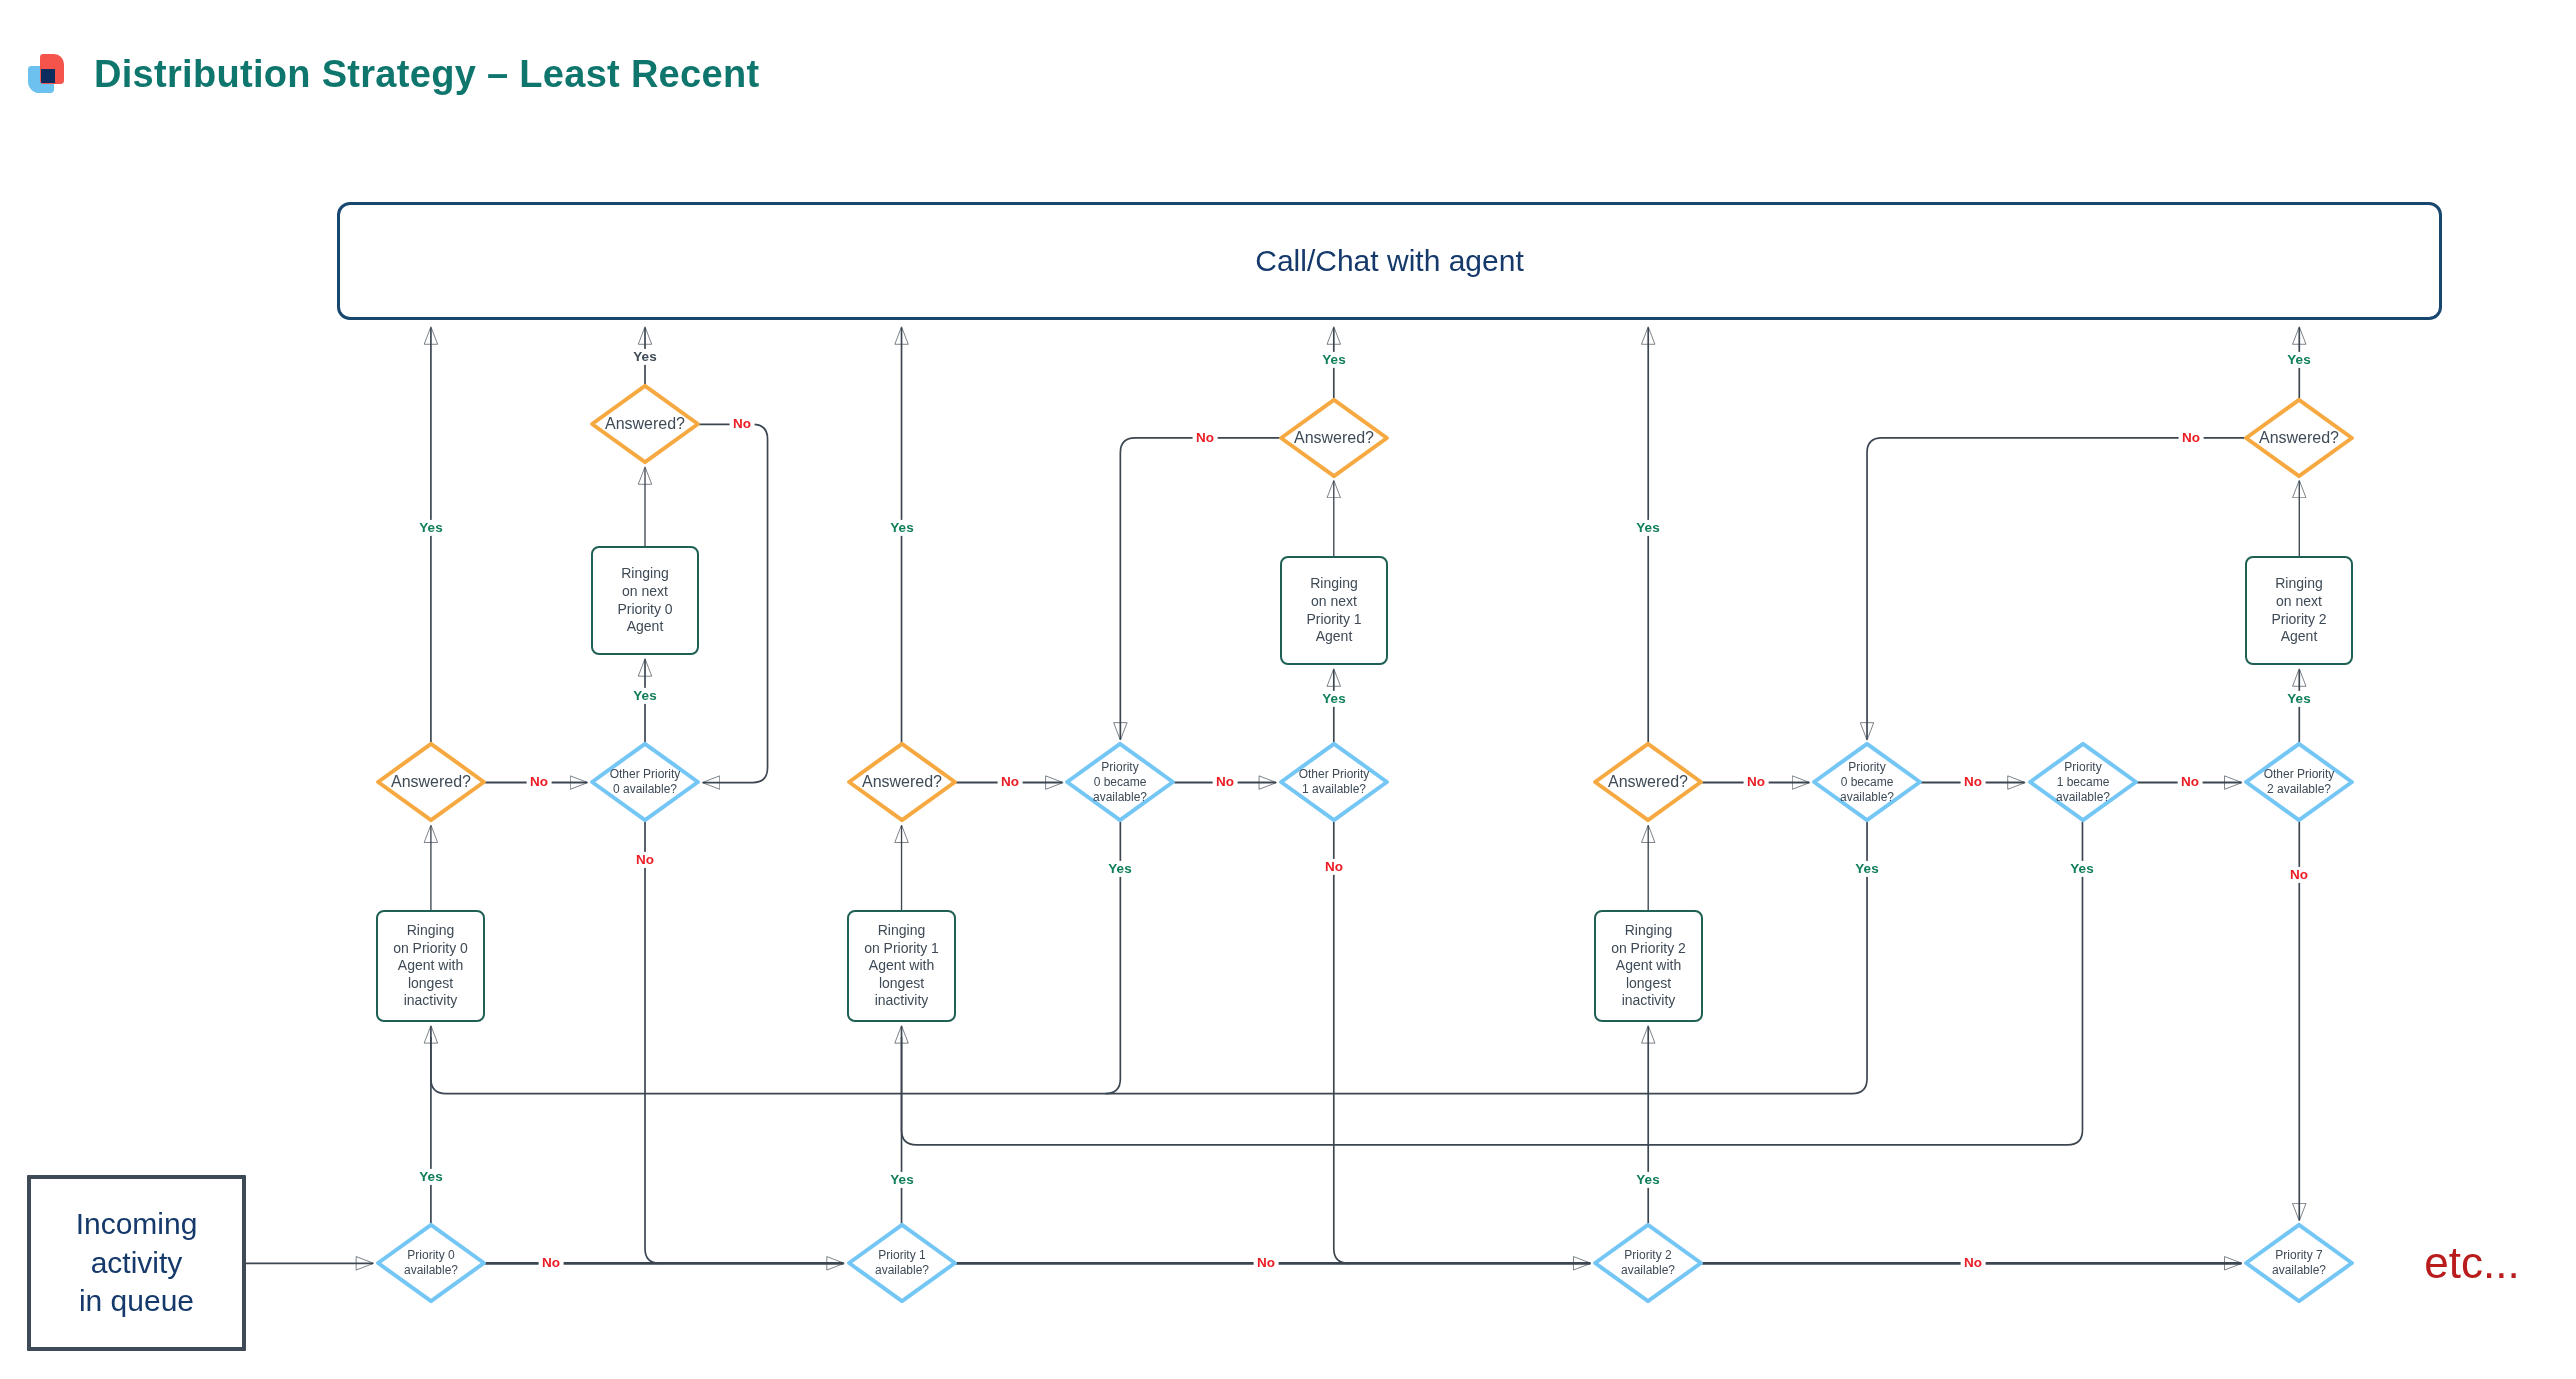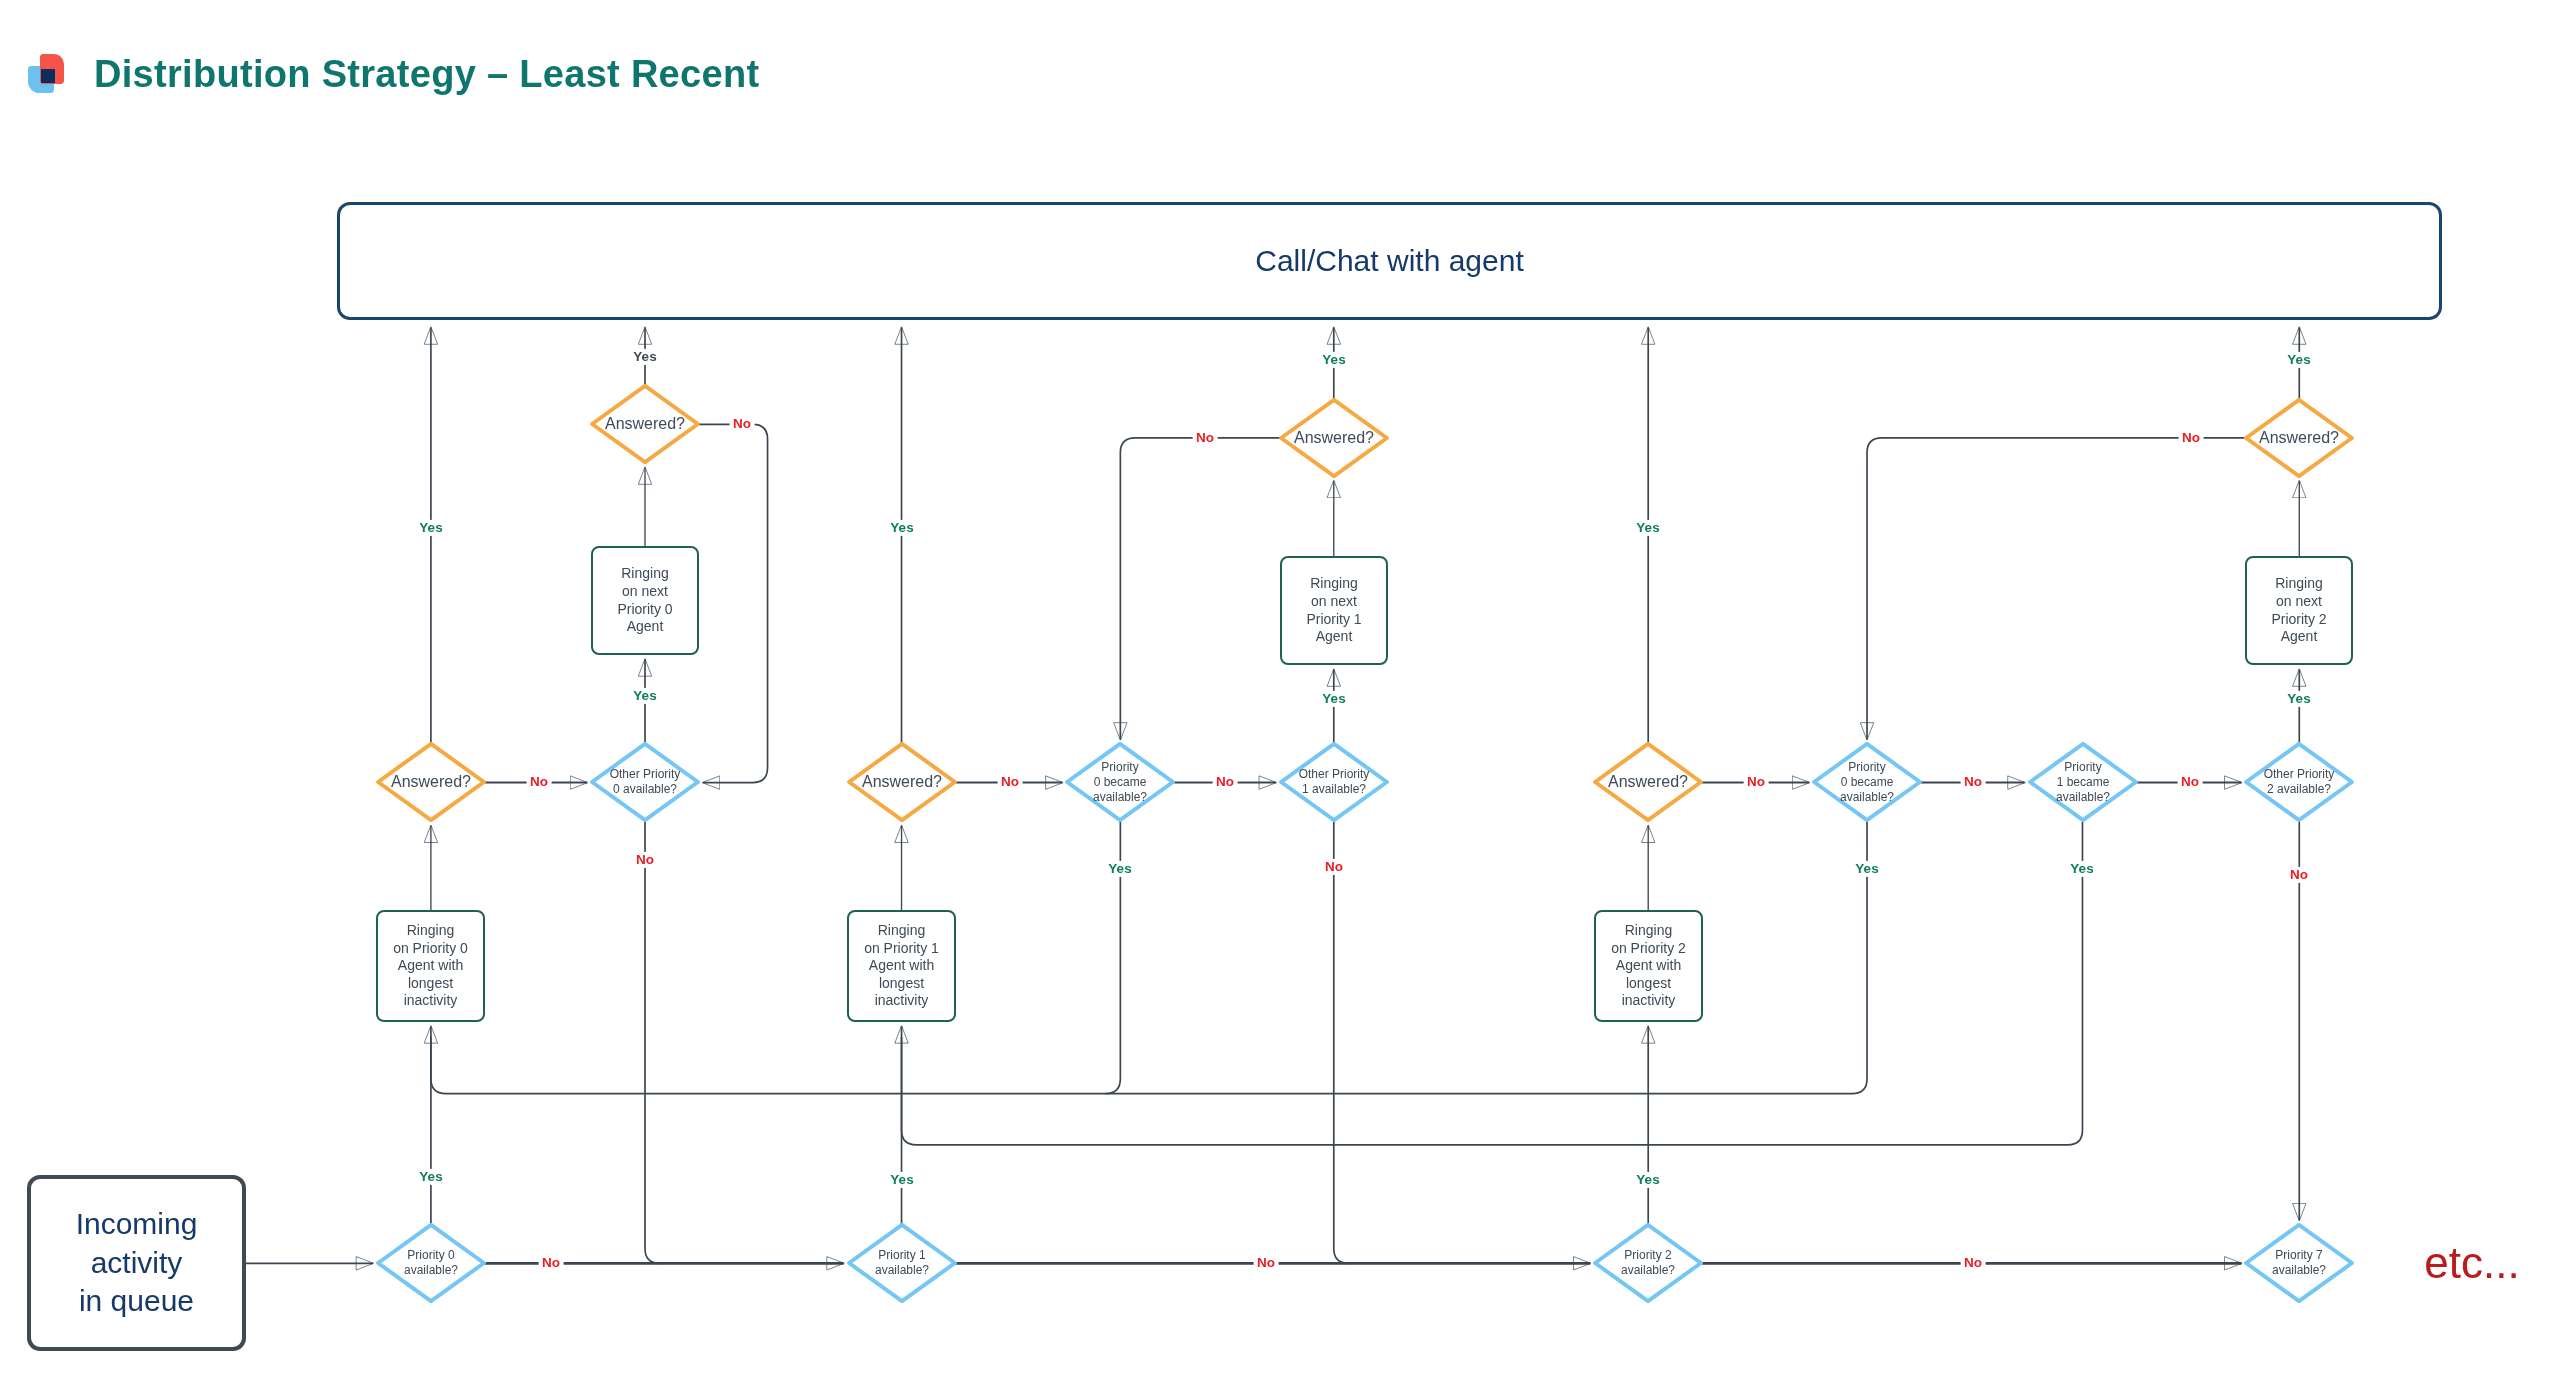--- a/index.html
+++ b/index.html
@@ -19,21 +19,21 @@
             border-radius:3.4px 10px 3.4px 3.4px;}
   .logo-blue{position:absolute;left:0;bottom:0;width:25.6px;height:27px;background:#6cc1ef;
              border-radius:3.4px 3.4px 3.4px 11.4px;}
   .logo-navy{position:absolute;left:12.8px;top:15px;width:14px;height:13.5px;background:#0d2d5e;}
 
   .terminal{position:absolute;display:flex;align-items:center;justify-content:center;
             background:#ffffff;text-align:center;color:#15396b;box-sizing:border-box;}
   .callchat{left:337px;top:202px;width:2105px;height:118px;border:3.4px solid #17466f;
             border-radius:13px;font-size:30px;}
   .incoming{left:27px;top:1175px;width:219px;height:176px;border:4.7px solid #3e4a56;
-            border-radius:13px;font-size:30px;line-height:1.28;white-space:pre-line;}
+            border-radius:1px;font-size:30px;line-height:1.28;white-space:pre-line;}
   .etc{position:absolute;left:2472px;top:1263px;transform:translate(-50%,-50%);
        font-size:44px;color:#b91c1c;white-space:nowrap;}
 
   .diamond{position:absolute;display:flex;align-items:center;justify-content:center;}
   .diamond svg{position:absolute;left:0;top:0;width:100%;height:100%;overflow:visible;}
   .diamond polygon{fill:#ffffff;stroke-width:4px;vector-effect:non-scaling-stroke;stroke-linejoin:round;}
   .diamond.orange polygon{stroke:#f7a941;}
   .diamond.blue polygon{stroke:#74c6f5;}
   .dlabel{position:relative;font-size:12px;line-height:1.25;color:#3e4a56;text-align:center;
           white-space:pre-line;z-index:2;}

